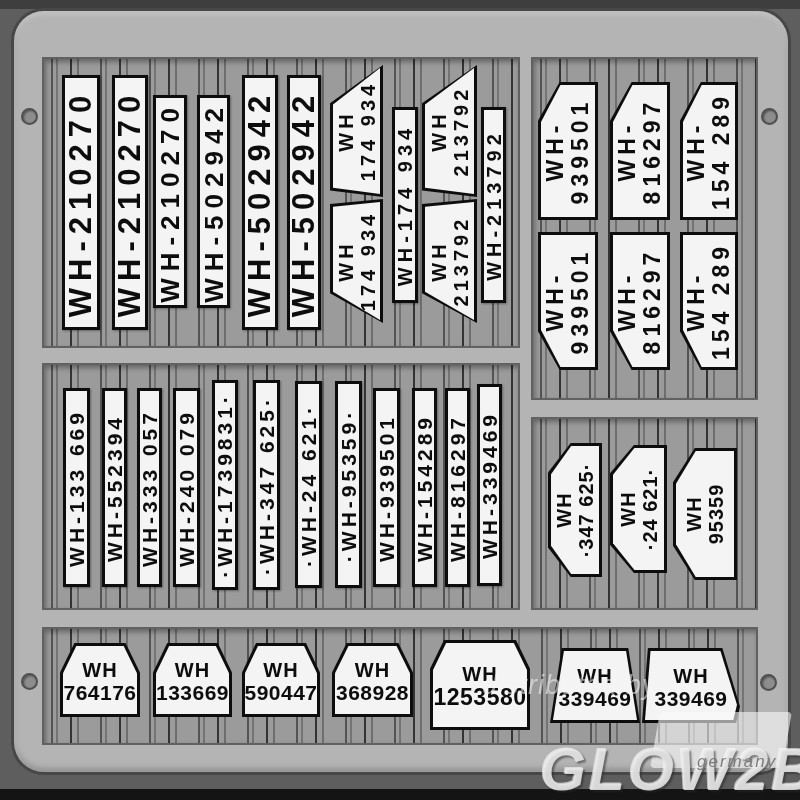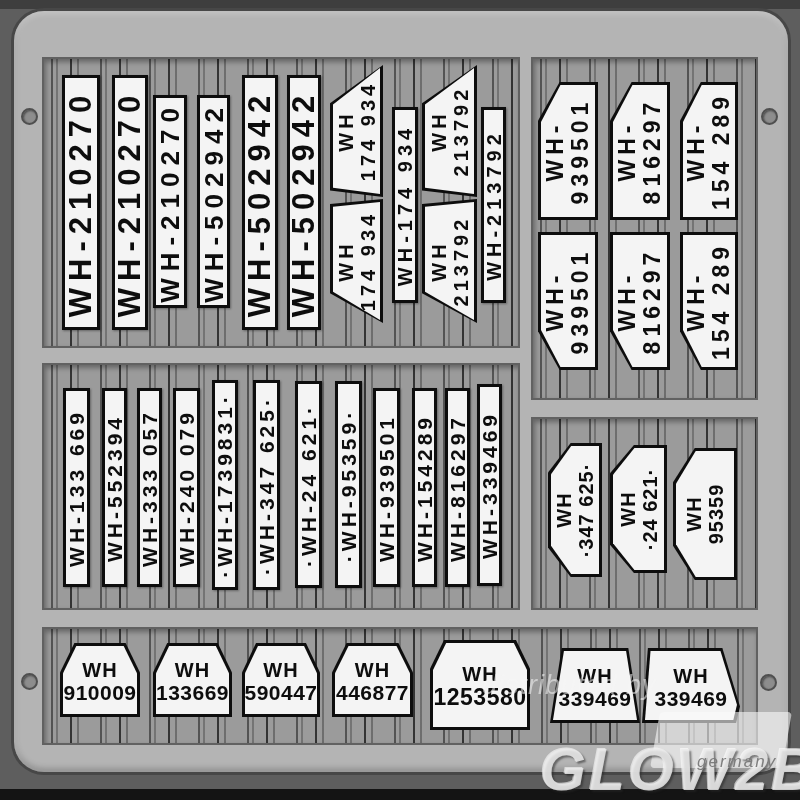--- a/index.html
+++ b/index.html
@@ -266,21 +266,21 @@
           <span>95359</span>
         </div>
     </div>
   </div>
 
   <div class="sp sp-e" style="left:60px;top:643px;width:80px;height:74px">
     <div class="sp-bg cp-house"></div>
     <div class="sp-in cp-house">
       <div class="hl">
           <span class="l1">WH</span>
-          <span class="l2">910009</span>
+          <span class="l2">764176</span>
         </div>
     </div>
   </div>
   <div class="sp sp-e" style="left:153px;top:643px;width:79px;height:74px">
     <div class="sp-bg cp-house"></div>
     <div class="sp-in cp-house">
       <div class="hl">
           <span class="l1">WH</span>
           <span class="l2">133669</span>
         </div>
@@ -293,21 +293,21 @@
           <span class="l1">WH</span>
           <span class="l2">590447</span>
         </div>
     </div>
   </div>
   <div class="sp sp-e" style="left:332px;top:643px;width:81px;height:74px">
     <div class="sp-bg cp-house"></div>
     <div class="sp-in cp-house">
       <div class="hl">
           <span class="l1">WH</span>
-          <span class="l2">446877</span>
+          <span class="l2">368928</span>
         </div>
     </div>
   </div>
   <div class="sp sp-e sp-e5" style="left:430px;top:640px;width:100px;height:90px">
     <div class="sp-bg cp-housel"></div>
     <div class="sp-in cp-housel">
       <div class="hl">
           <span class="l1">WH</span>
           <span class="l2">1253580</span>
         </div>

